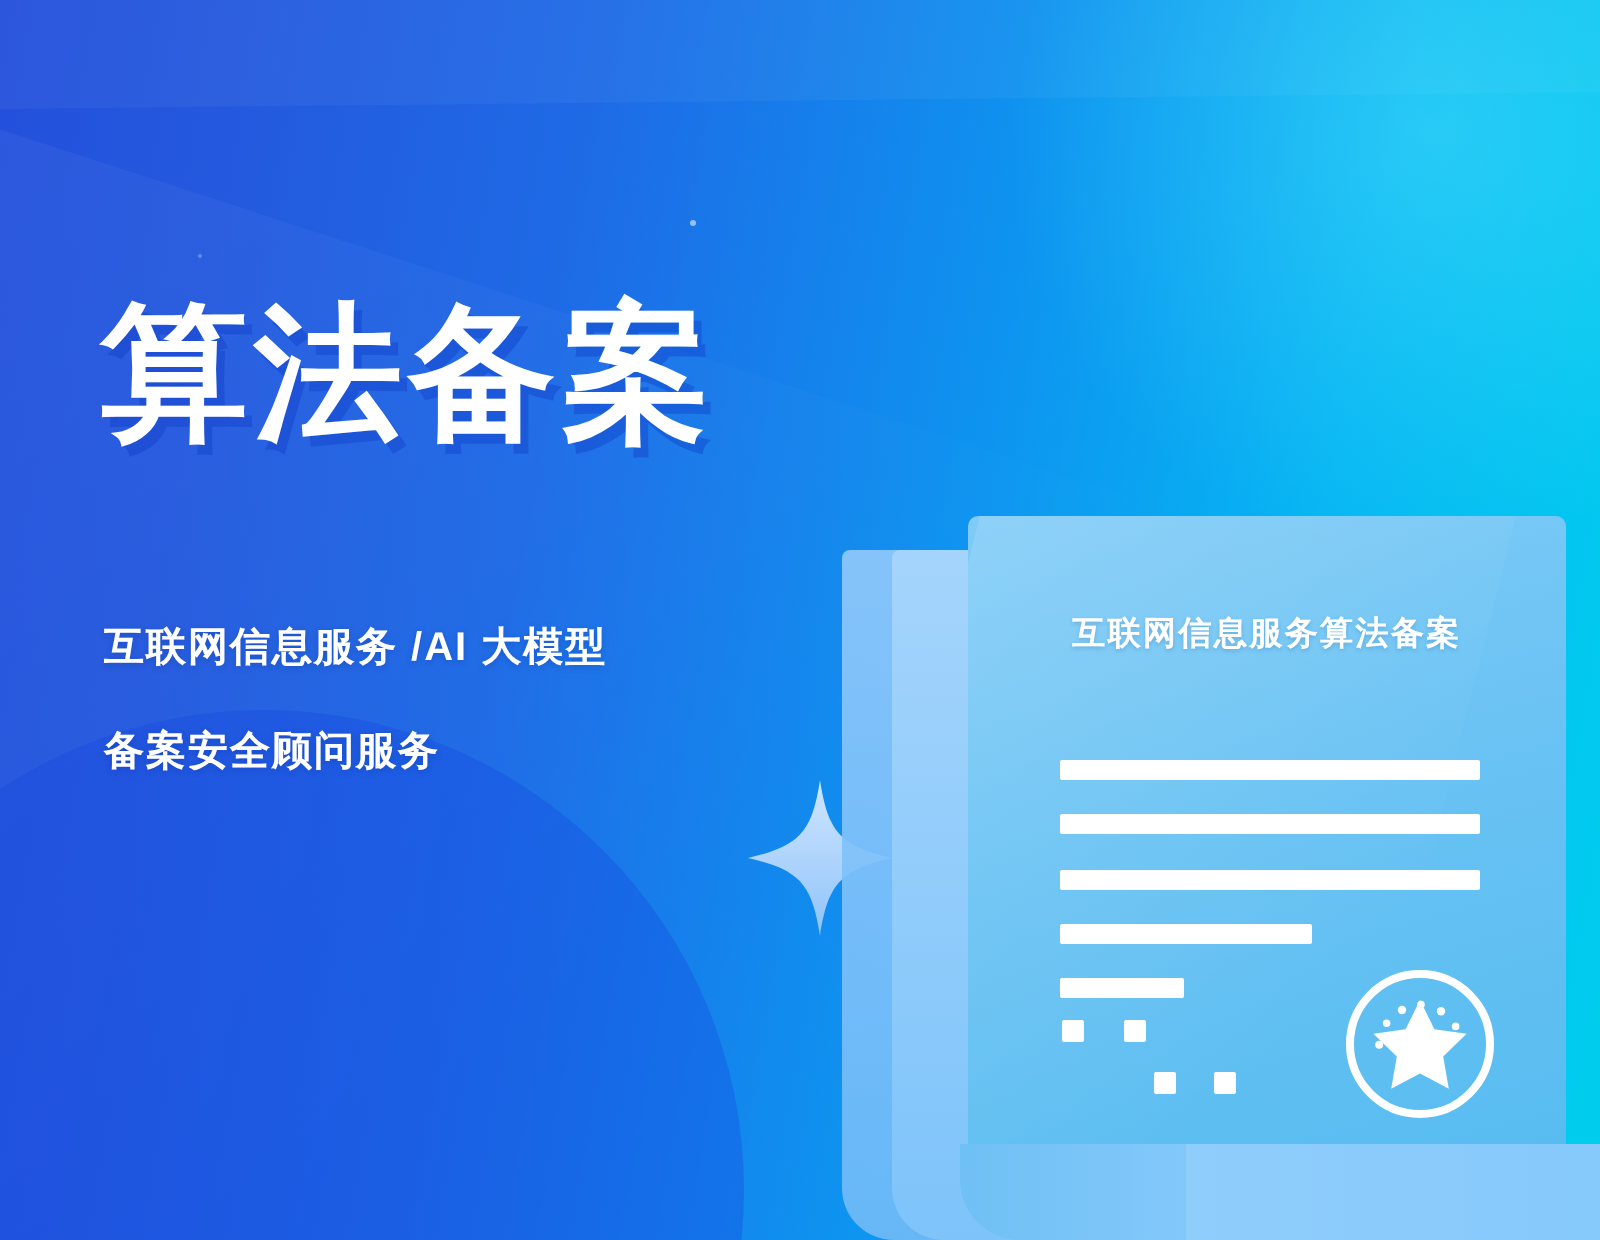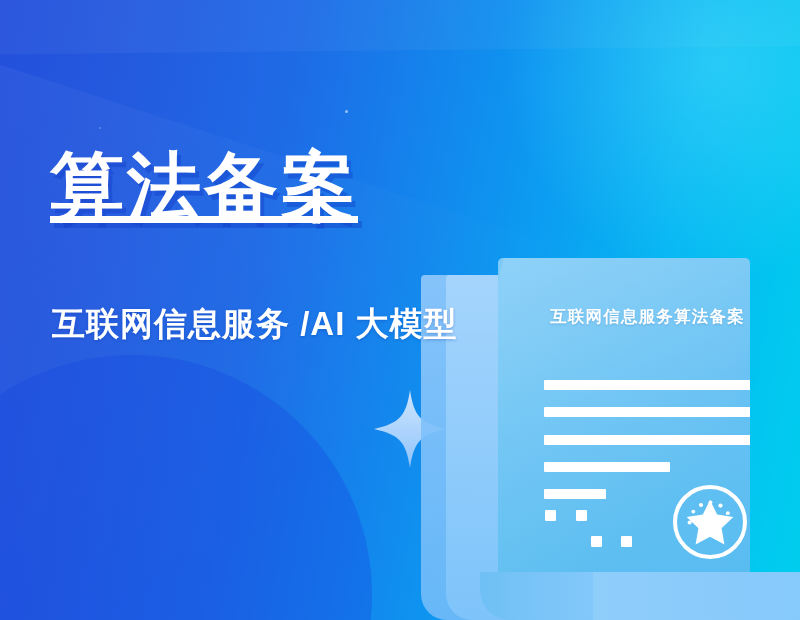--- a/index.html
+++ b/index.html
@@ -88,30 +88,29 @@
     position: absolute;
     left: 50px;
     top: 148px;
     font-size: 74px;
     line-height: 1.06;
     font-weight: bold;
     color: #ffffff;
     letter-spacing: 3px;
     text-shadow: 4px 5px 0 rgba(16,60,200,0.40);
     white-space: nowrap;
-    text-decoration: underline;
   }
   .sublist {
     position: absolute;
     left: 52px;
     top: 298px;
     width: 380px;
   }
   .subline {
-    font-size: 33px;
+    font-size: 20px;
     line-height: 52px;
     font-weight: bold;
     color: #ffffff;
     letter-spacing: 1px;
     white-space: nowrap;
     text-shadow: 0 1px 3px rgba(10,45,150,0.30);
   }
 
   
   .doc-stack { position: absolute; left: 0; top: 0; width: 800px; height: 620px; }
@@ -131,23 +130,23 @@
     left: 446px;
     top: 275px;
     width: 120px;
     height: 345px;
     background: linear-gradient(180deg, #A6D5FC 0%, #8ECBFB 60%, #7FC4FA 100%);
     border-radius: 4px 4px 0 26px;
     opacity: 0.95;
   }
   .page-front {
     position: absolute;
-    left: 498px;
+    left: 484px;
     top: 258px;
-    width: 252px;
+    width: 299px;
     height: 362px;
     background: linear-gradient(165deg, #7FCBF7 0%, #68C2F3 45%, #55BBF0 100%);
     border-radius: 5px 5px 0 30px;
     overflow: hidden;
   }
   .page-front .sheen {
     position: absolute;
     left: -40px; top: -60px;
     width: 260px; height: 520px;
     background: linear-gradient(120deg, rgba(255,255,255,0.14) 0%, rgba(255,255,255,0) 70%);
@@ -264,15 +263,16 @@
     </svg>
 
     <div class="bottom-panel-left"></div>
     <div class="bottom-panel"></div>
   </div>
 
   <div class="headline">算法备案</div>
 
   <div class="sublist">
     <div class="subline">互联网信息服务 /AI 大模型</div>
+    <div class="subline">备案安全顾问服务</div>
   </div>
 
 </div>
 
 </body></html>

